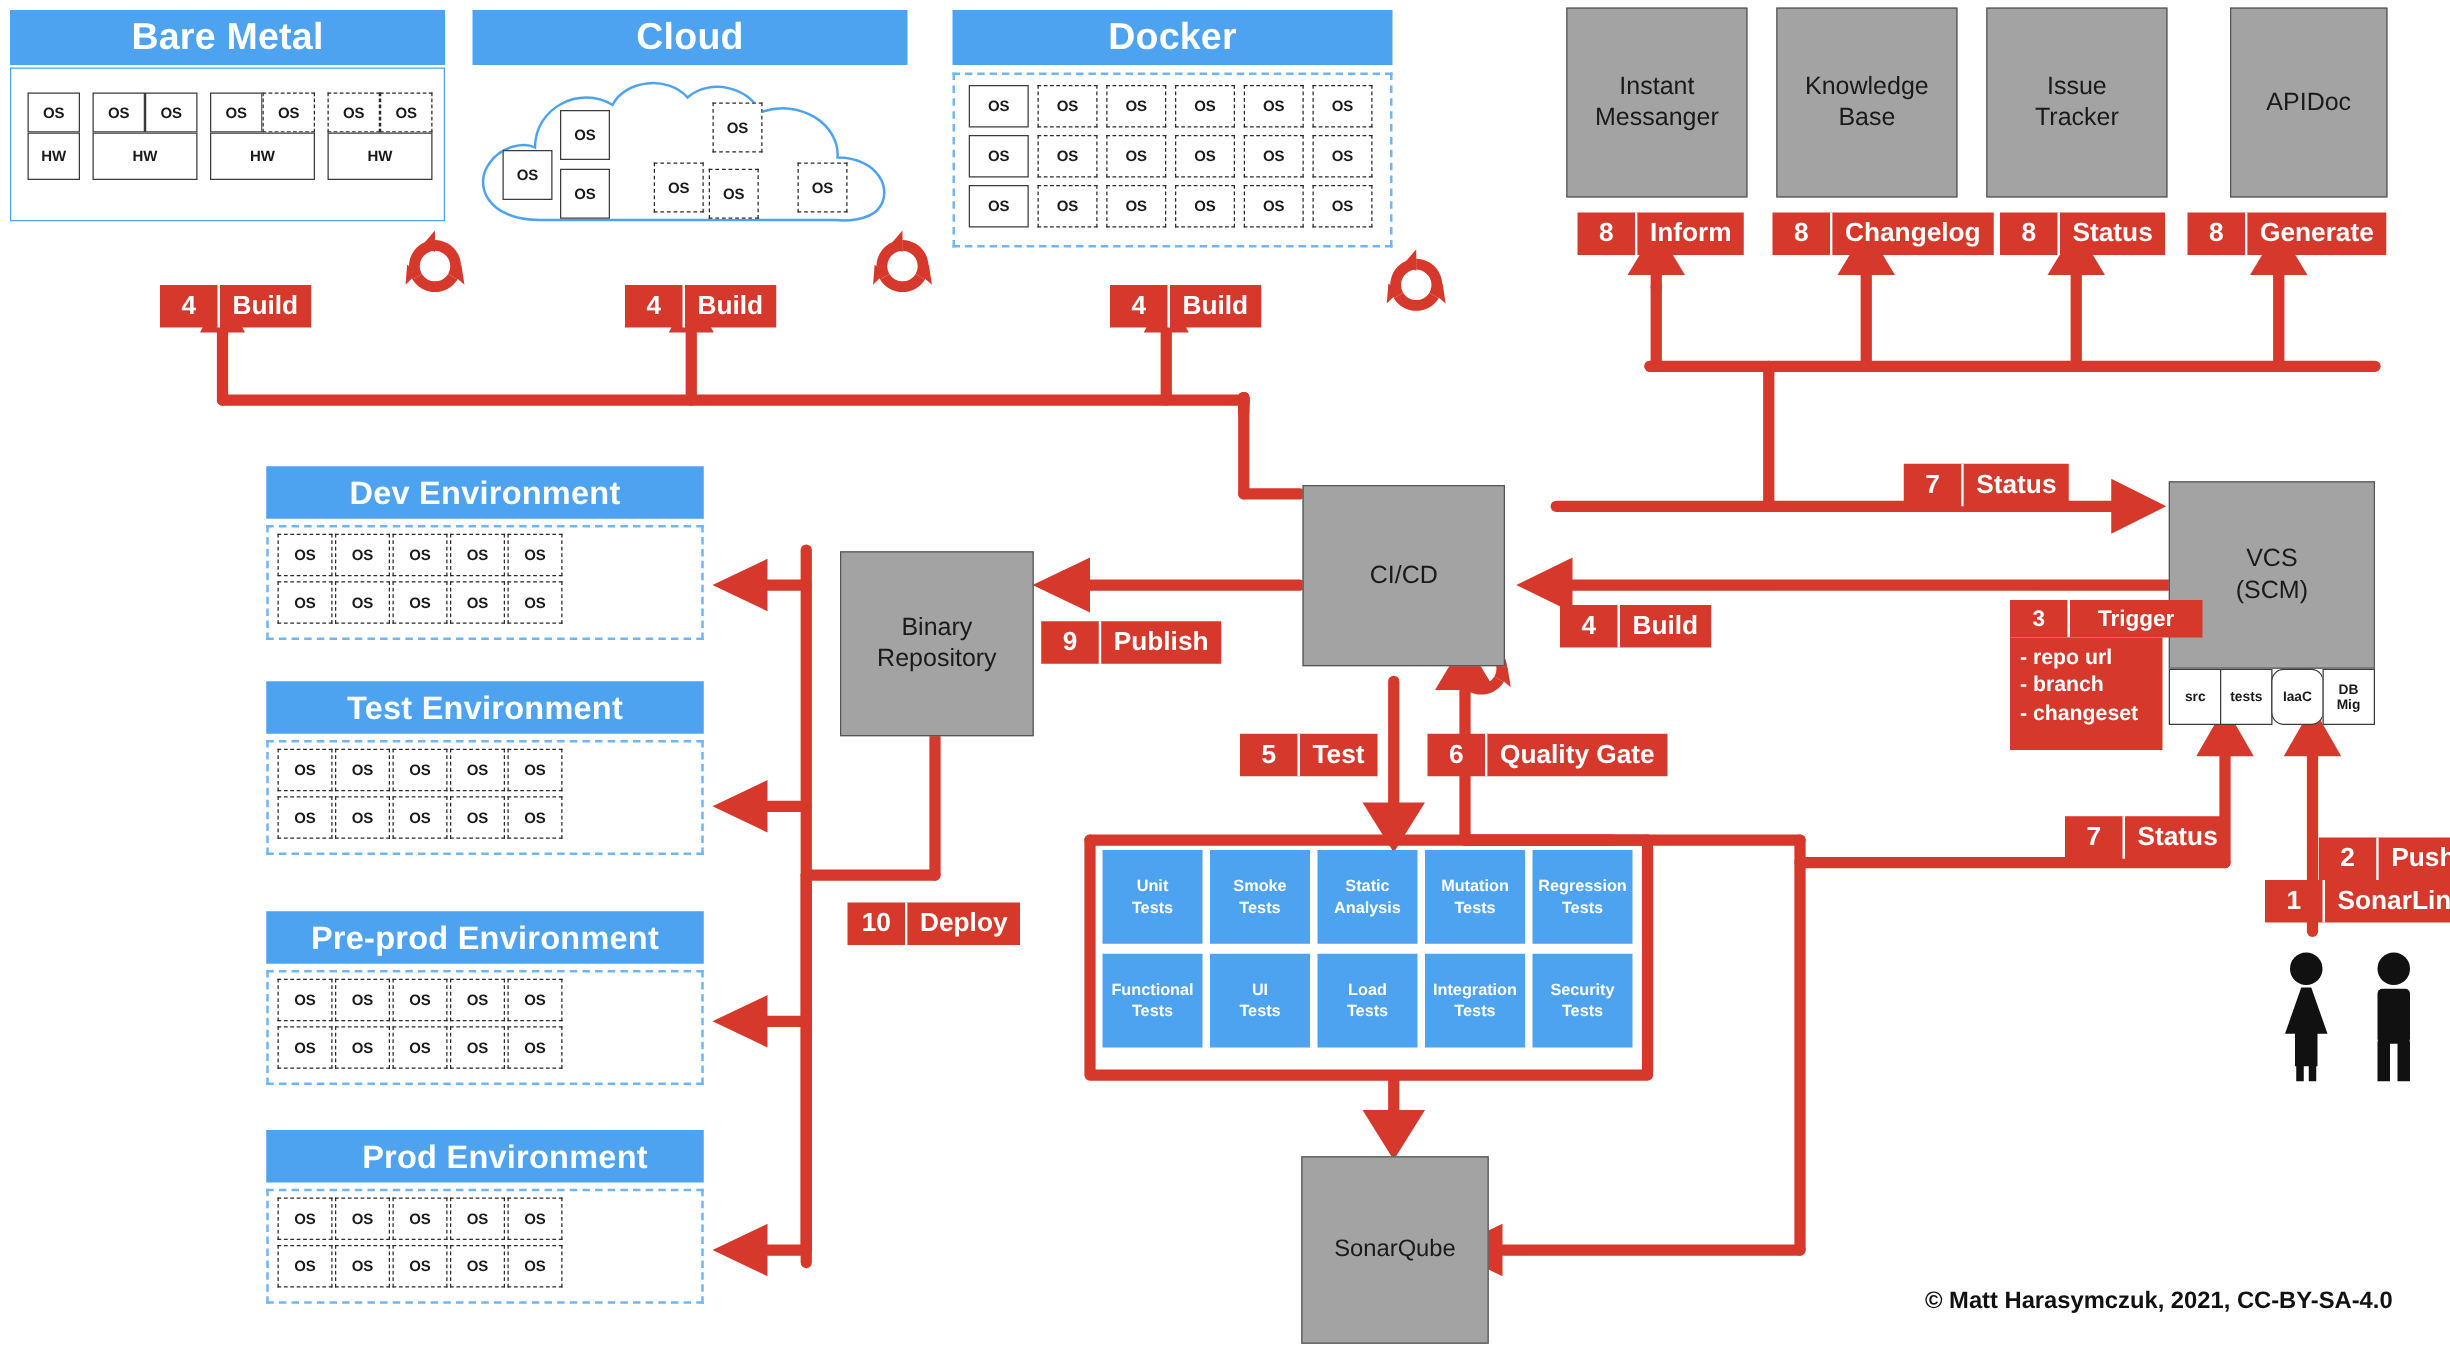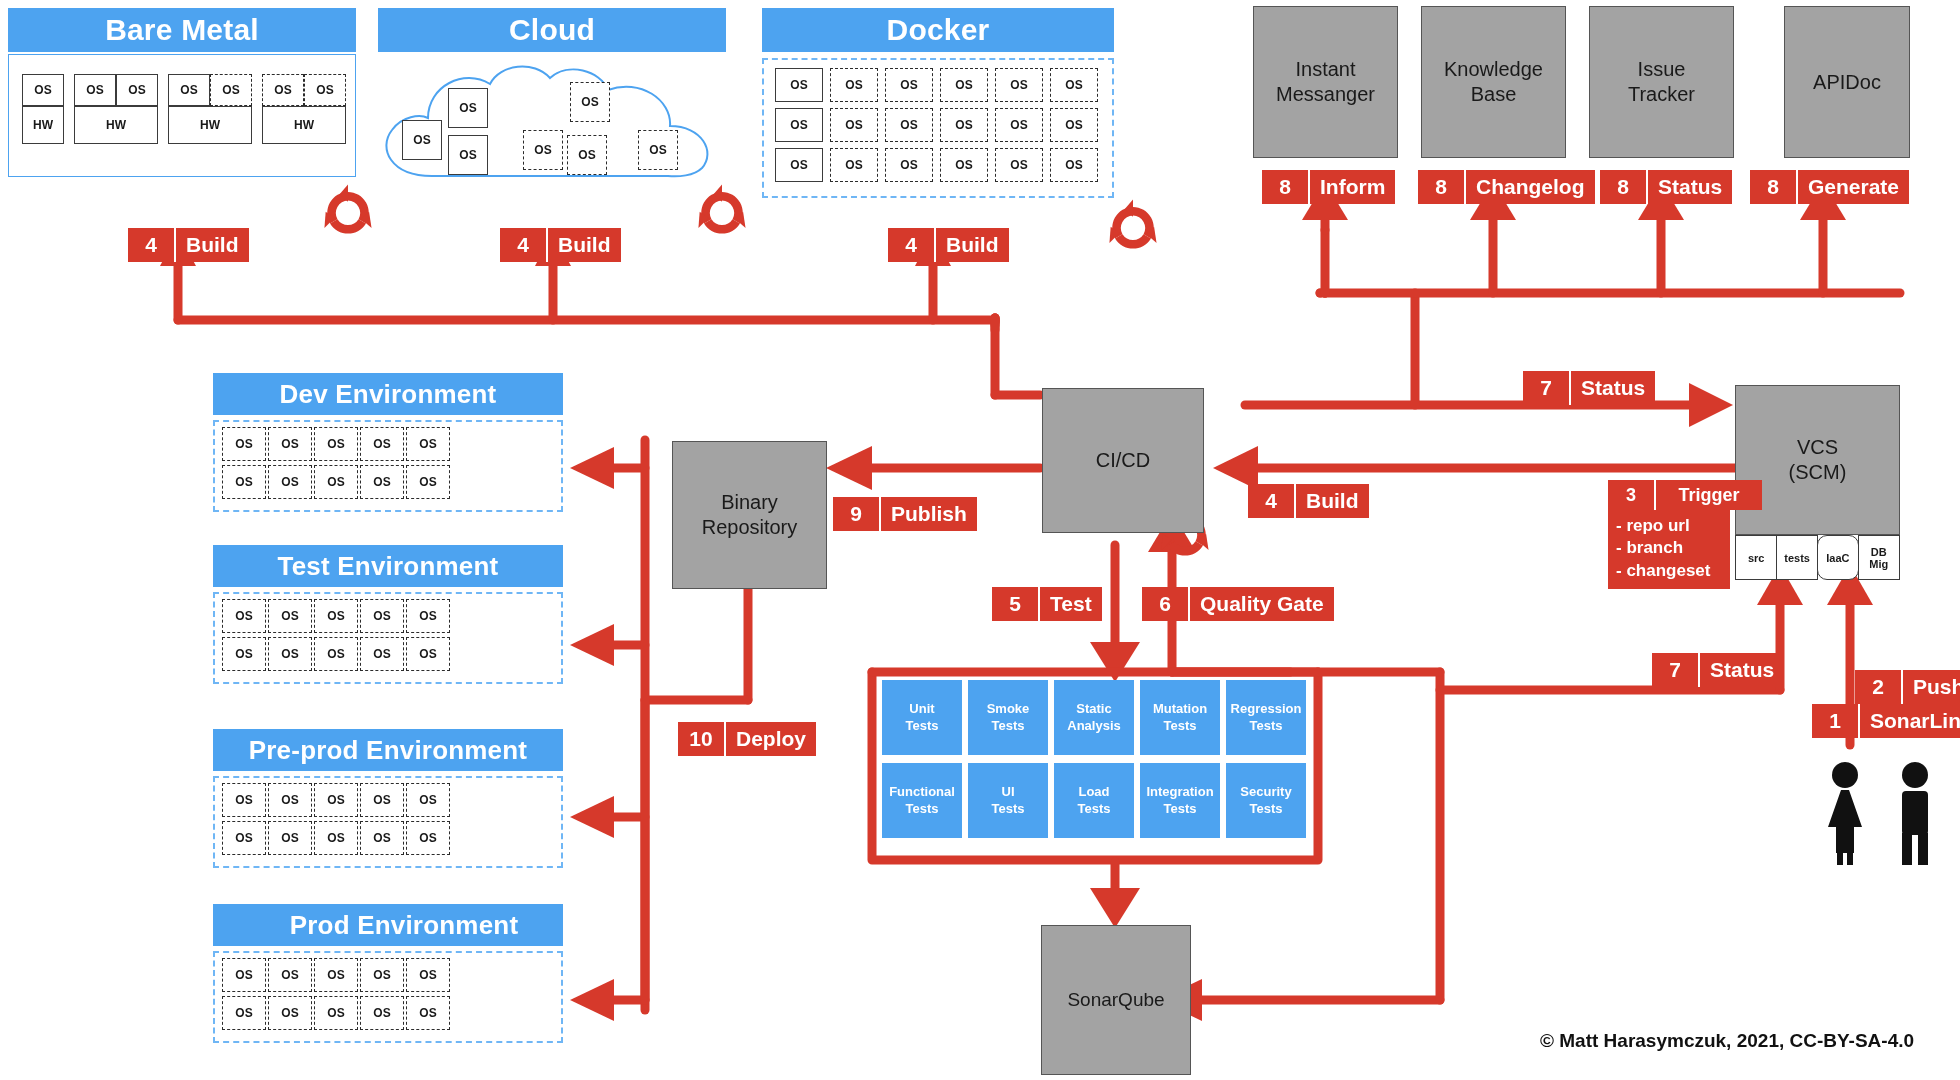--- a/index.html
+++ b/index.html
@@ -36,21 +36,21 @@
   .chip{display:flex;align-items:stretch;height:34px;}
   .chip .num{background:#d6392b;color:#fff;font-weight:bold;font-size:21px;
              display:flex;align-items:center;justify-content:center;
              min-width:30px;padding:0 8px;border-right:2px solid #fff;}
   .chip .lbl{background:#d6392b;color:#fff;font-weight:bold;font-size:21px;
              display:flex;align-items:center;justify-content:center;padding:0 10px;}
   .chip.small{height:30px;}
   .chip.small .num,.chip.small .lbl{font-size:18px;}
 
   .triggerbox{background:#d6392b;color:#fff;font-size:17px;font-weight:bold;
-              line-height:1.32;padding:5px 8px 7px 8px;}
+              line-height:1.32;padding:5px 8px 18px 8px;}
 
   
   .ttile{background:#4da3f0;color:#fff;font-size:13px;font-weight:bold;
          text-align:center;line-height:1.3;display:flex;align-items:center;
          justify-content:center;}
 
   .copyright{font-size:19px;font-weight:bold;color:#111;}
 
   svg.layer{position:absolute;left:0;top:0;width:1960px;height:1080px;
             pointer-events:none;overflow:visible;}

